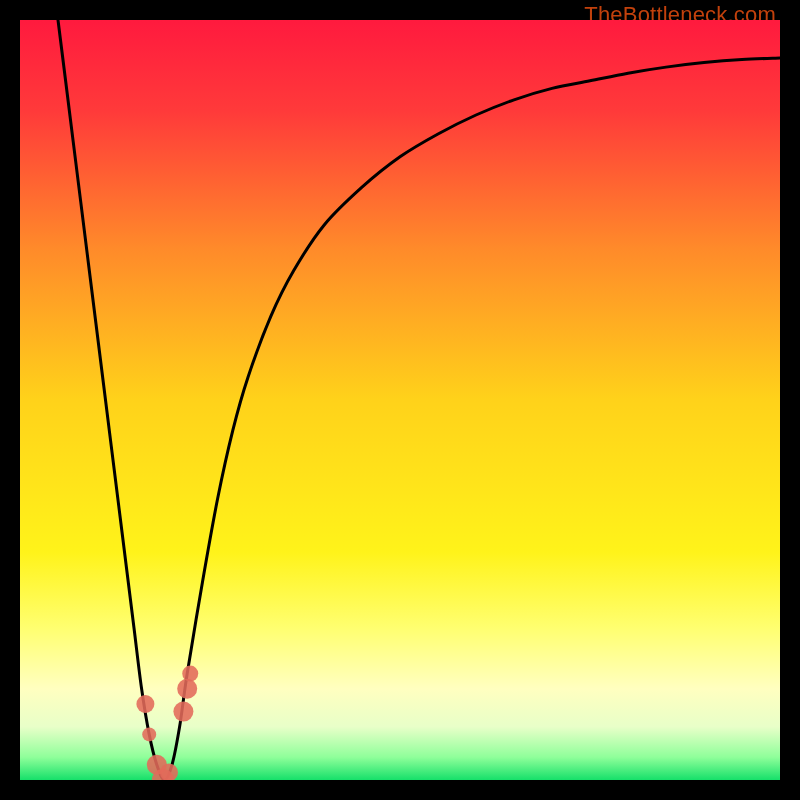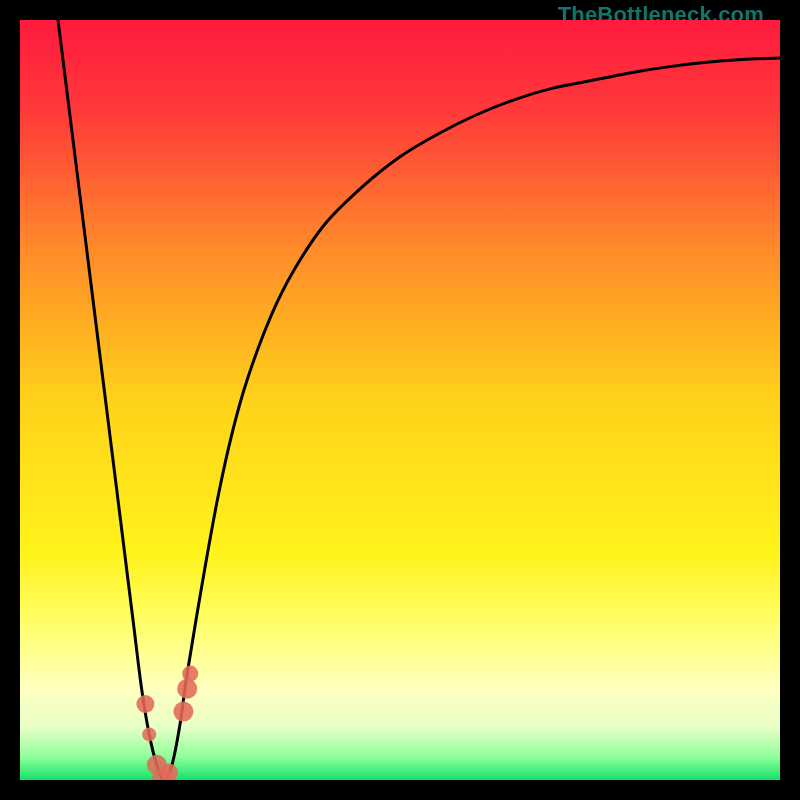--- a/index.html
+++ b/index.html
@@ -22,25 +22,25 @@
   .plot {
     position: absolute;
     left: 0;
     top: 0;
     width: 760px;
     height: 760px;
   }
   .watermark {
     position: absolute;
     top: 2px;
-    right: 36px;
-    color: #0f766e;
+    right: 24px;
+    color: #c2410c;
     font-size: 22px;
     letter-spacing: 0.2px;
-    font-weight: 700;
+    font-weight: 400;
     user-select: none;
   }
   svg { display: block; }
 </style>
 </head>
 <body>
 
 <div class="watermark">TheBottleneck.com</div>
 
 <div class="frame">

